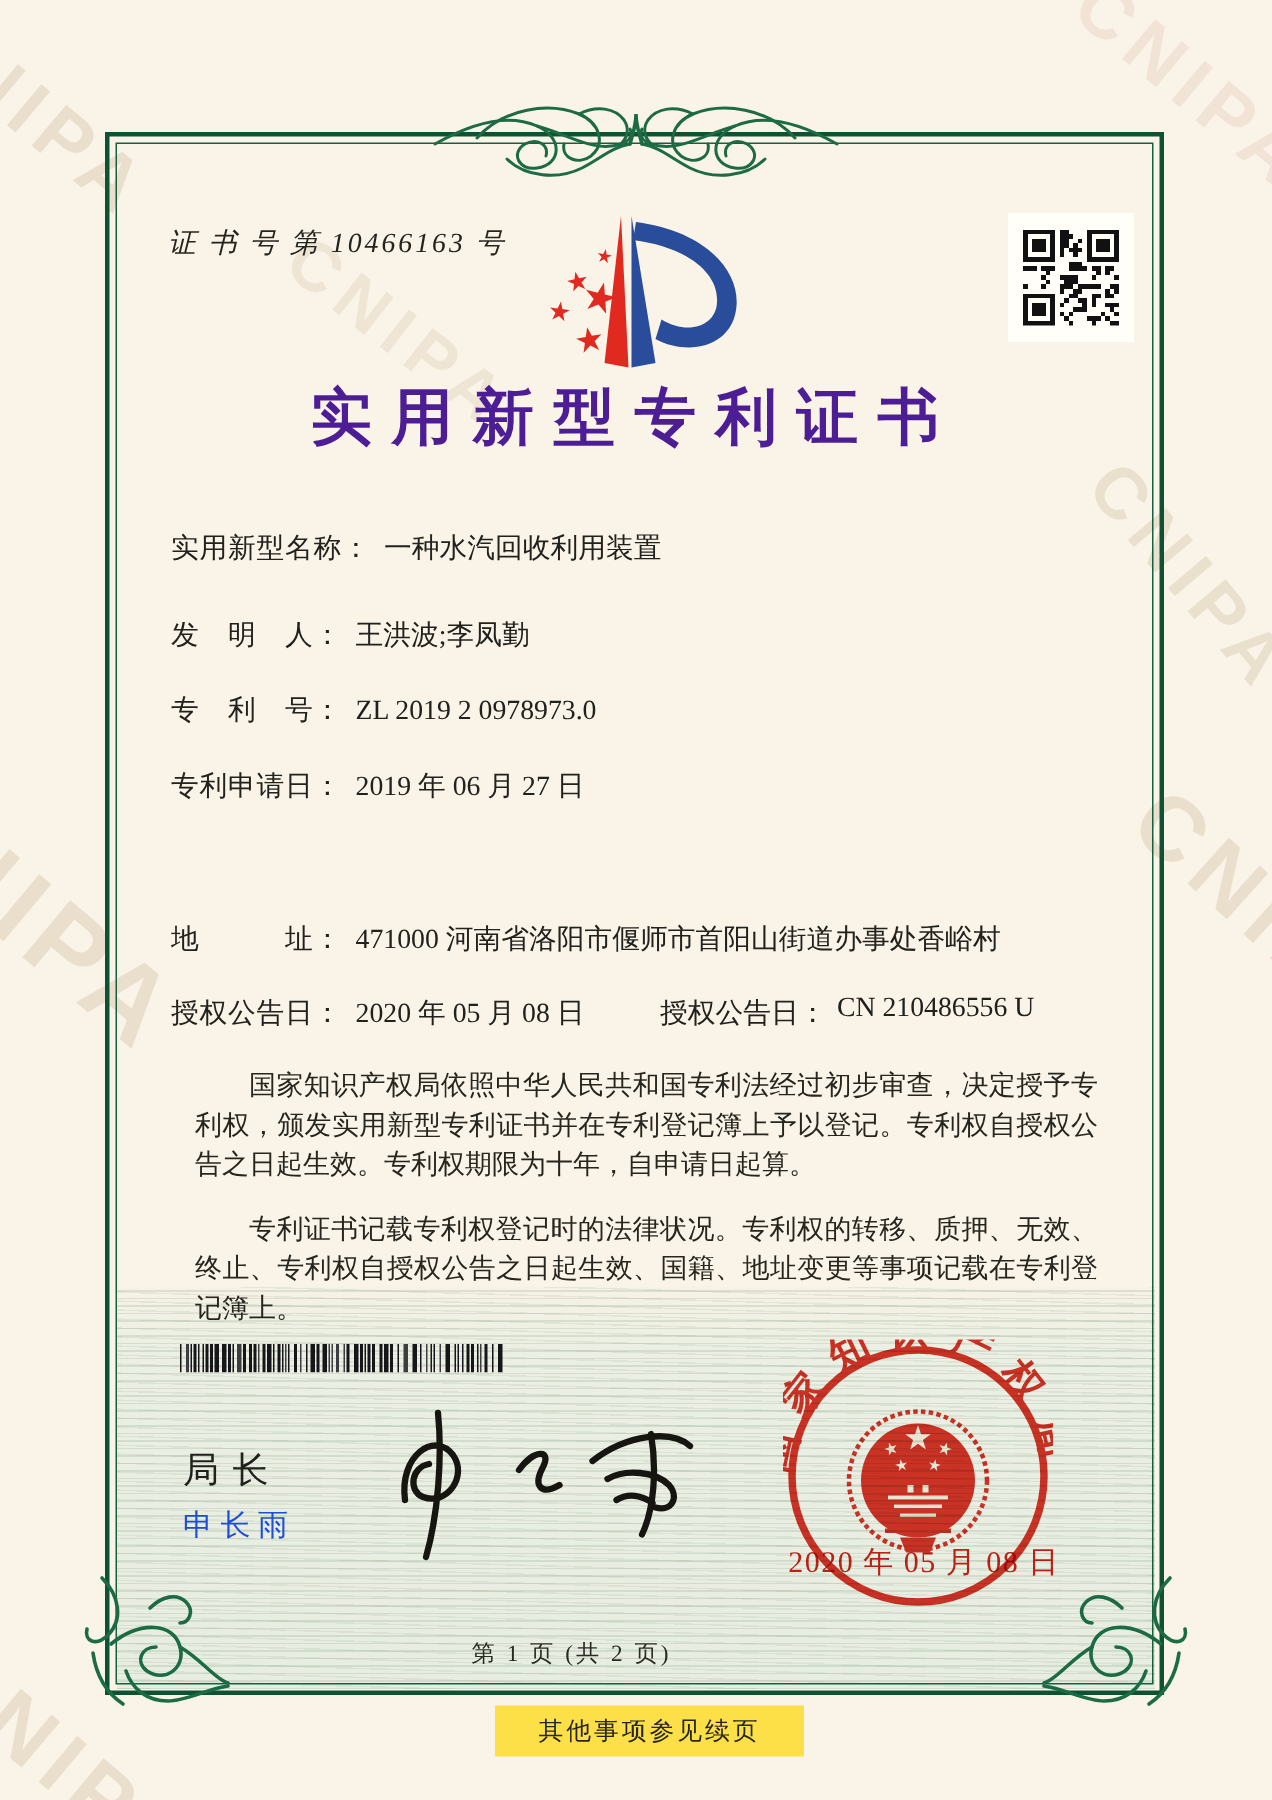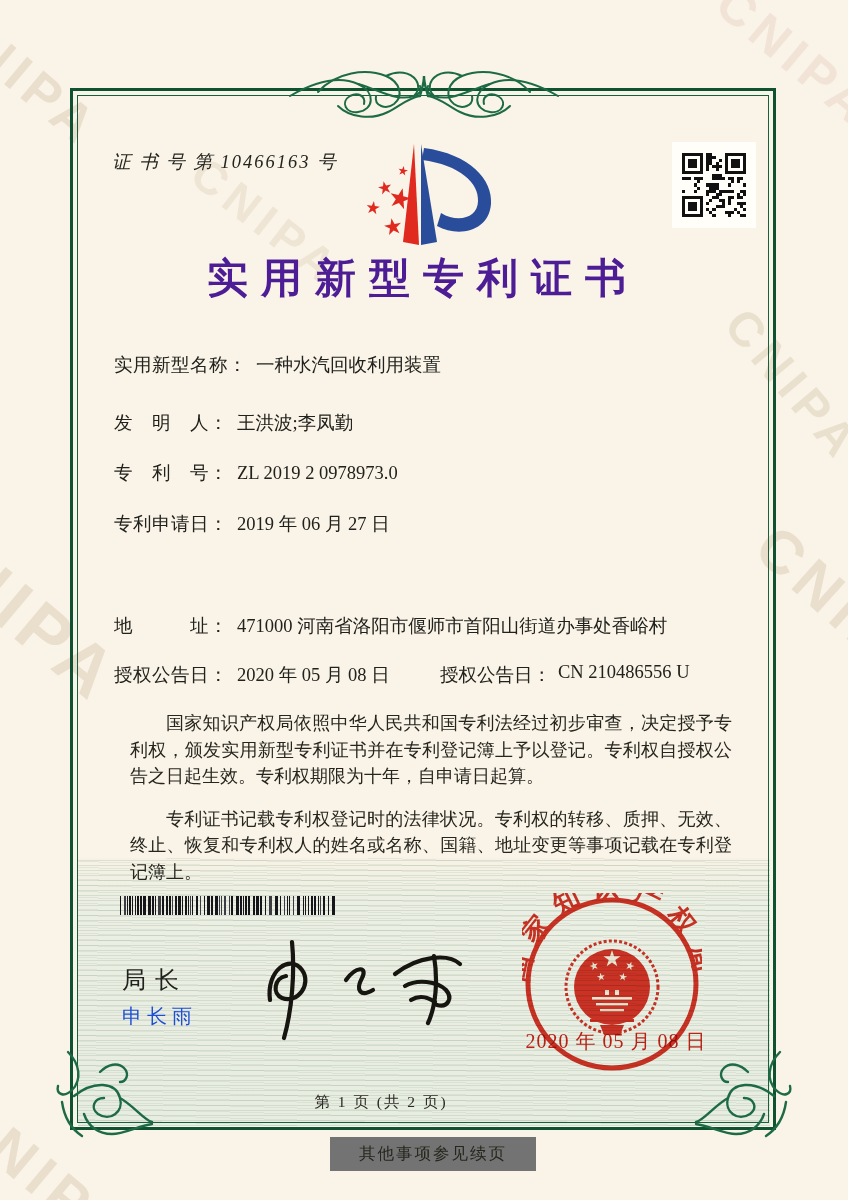--- a/index.html
+++ b/index.html
@@ -93,21 +93,21 @@
     text-align:center;color:#cf2418;font-size:20px;letter-spacing:1px;
     mix-blend-mode:multiply;
   }
 
   .page-label{
     position:absolute;left:70px;top:1092px;width:622px;text-align:center;
     font-size:15.5px;color:#2a2a24;letter-spacing:2px;
   }
   .note-box{
     position:absolute;left:330px;top:1137px;width:206px;height:34px;
-    background:#737373;text-align:center;line-height:34px;
+    background:#fde047;text-align:center;line-height:34px;
     font-size:16.5px;letter-spacing:2px;color:#26261f;
   }
 
   .ornament{position:absolute;}
 </style>
 </head>
 <body>
 
 <div class="page">
 
@@ -400,21 +400,21 @@
   <div class="row" style="top:613px">
     <span class="lbl">地　　　址：</span><span class="val">471000 河南省洛阳市偃师市首阳山街道办事处香峪村</span>
   </div>
   <div class="row" style="top:662px">
     <span class="lbl">授权公告日：</span><span class="val">2020 年 05 月 08 日</span>
     <span class="lbl2">授权公告日：</span><span class="val2">CN 210486556 U</span>
   </div>
 
   <div class="body-text">
     <p>国家知识产权局依照中华人民共和国专利法经过初步审查，决定授予专利权，颁发实用新型专利证书并在专利登记簿上予以登记。专利权自授权公告之日起生效。专利权期限为十年，自申请日起算。</p>
-    <p>专利证书记载专利权登记时的法律状况。专利权的转移、质押、无效、终止、恢复和专利权人的姓名或名称、国籍、地址变更等事项记载在专利登记簿上。</p>
+    <p>专利证书记载专利权登记时的法律状况。专利权的转移、质押、无效、终止、专利权自授权公告之日起生效、国籍、地址变更等事项记载在专利登记簿上。</p>
   </div>
 
   <svg class="barcode" id="barcode-svg" viewBox="0 0 218 19" preserveAspectRatio="none">
       <rect x="0" y="0" width="1" height="19" fill="#16161a"></rect>
       <rect x="4" y="0" width="2" height="19" fill="#3c3c42"></rect>
       <rect x="7" y="0" width="1" height="19" fill="#16161a"></rect>
       <rect x="9" y="0" width="2" height="19" fill="#16161a"></rect>
       <rect x="12" y="0" width="1" height="19" fill="#16161a"></rect>
       <rect x="15" y="0" width="1" height="19" fill="#16161a"></rect>
       <rect x="17" y="0" width="2" height="19" fill="#16161a"></rect>

